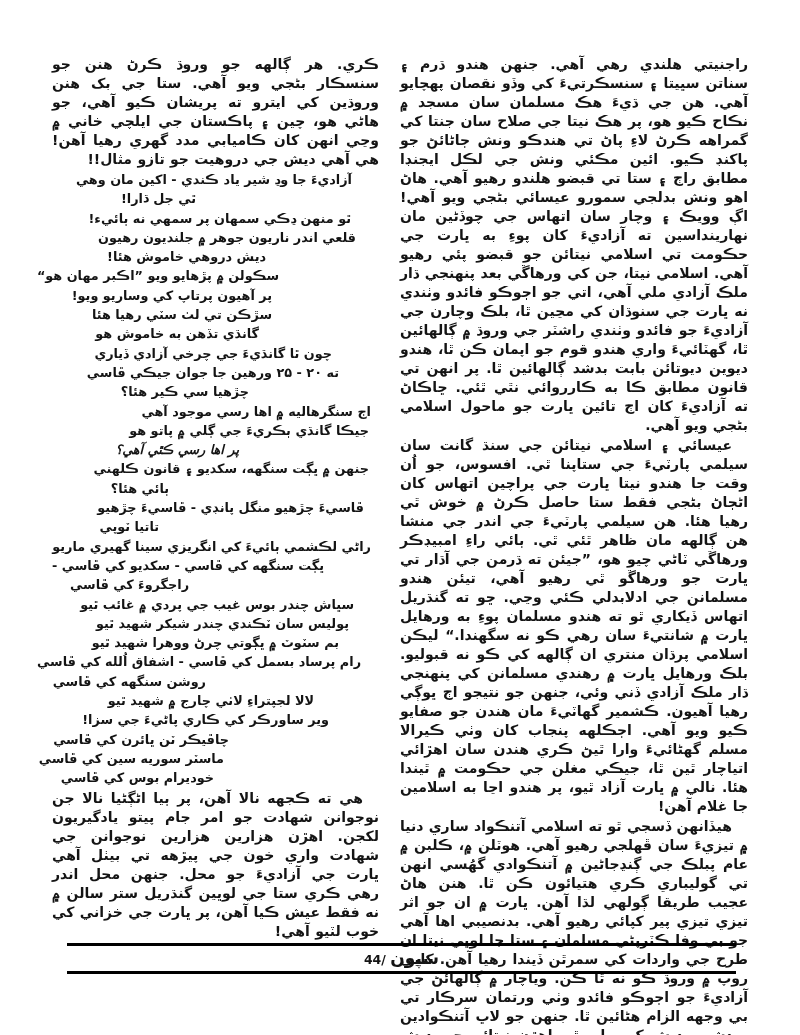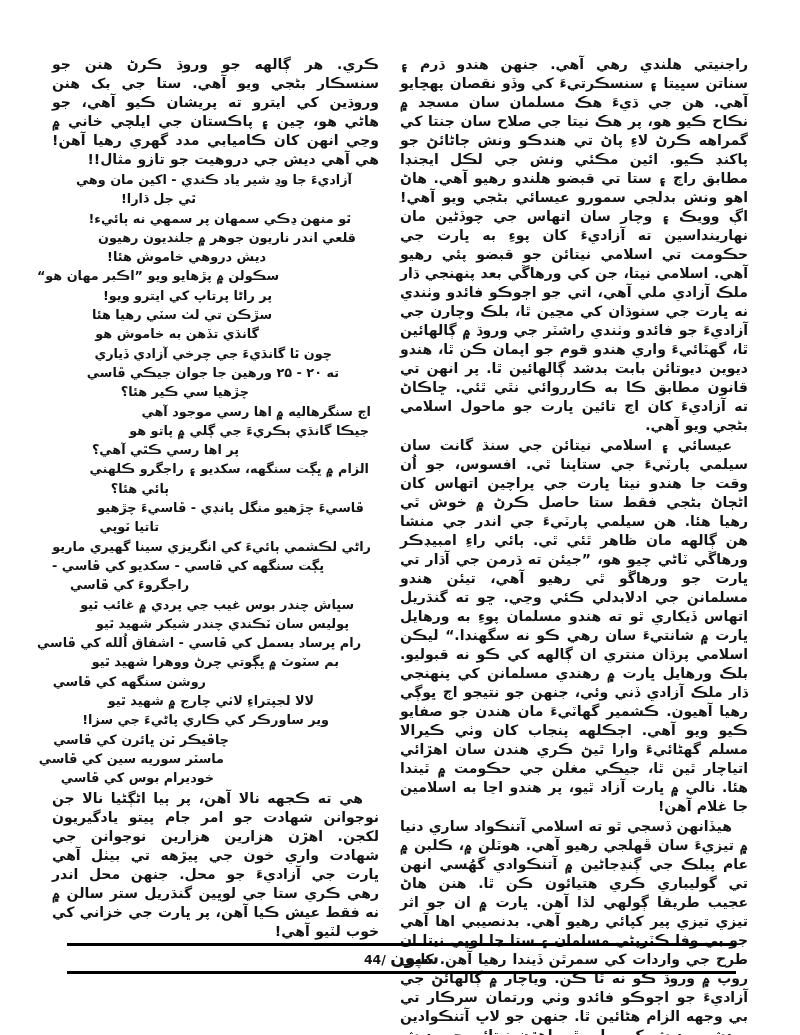--- a/index.html
+++ b/index.html
@@ -61,59 +61,59 @@
 
 
           <div class="poem-line" style="margin-right: 28px;">ٿو منهن ڍڪي سمهان پر سمهي نه ٻائيء!</div>
 
           <div class="poem-line" style="margin-right: 23px;">قلعي اندر ناريون جوهر ۾ جلنديون رهيون</div>
 
           <div class="poem-line" style="margin-right: 113px;">ديش دروهي خاموش هئا!</div>
 
           <div class="poem-line" style="margin-right: 100px;">سڪولن ۾ پڙهايو ويو ”اڪبر مهان هو“</div>
 
-          <div class="poem-line" style="margin-right: 107px;">پر راڻا پرتاپ کي ايترو ويو!</div>
+          <div class="poem-line" style="margin-right: 107px;">پر آهيون پرتاپ کي وساريو ويو!</div>
 
           <div class="poem-line" style="margin-right: 107px;">سڙڪن تي لٺ سٽي رهيا هئا</div>
 
           <div class="poem-line" style="margin-right: 120px;">گانڌي تڏهن به خاموش هو</div>
 
           <div class="poem-line" style="margin-right: 47px;">چون ٿا گانڌيءَ جي چرخي آزادي ڏياري</div>
 
           <div class="poem-line" style="margin-right: 40px;">ته ۲۰ - ۲۵ ورهين جا جوان جيڪي ڦاسي</div>
 
           <div class="poem-line" style="margin-right: 130px;">چڙهيا سي ڪير هئا؟</div>
 
           <div class="poem-line" style="margin-right: 8px;">اڄ سنگرهاليه ۾ اها رسي موجود آهي</div>
 
           <div class="poem-line" style="margin-right: 10px;">جيڪا گانڌي ٻڪريءَ جي ڳلي ۾ پاتو هو</div>
 
-          <div class="poem-line" style="margin-right: 140px;">پر اها رسي ڪٿي آهي؟</div>
+          <div class="poem-line" style="margin-right: 140px; font-style: italic;">پر اها رسي ڪٿي آهي؟</div>
 
-          <div class="poem-line" style="margin-right: 10px;">الزام ۾ ڀڳت سنگهه، سکديو ۽ راجگرو ڪلهني</div>
+          <div class="poem-line" style="margin-right: 10px;">جنهن ۾ ڀڳت سنگهه، سکديو ۽ قانون ڪلهني</div>
 
           <div class="poem-line" style="margin-right: 210px;">ٻائي هئا؟</div>
 
           <div class="poem-line" style="margin-right: 15px;">ڦاسيءَ چڙهيو منگل پانڊي - ڦاسيءَ چڙهيو</div>
 
           <div class="poem-line" style="margin-right: 220px;">تاتيا ٽوپي</div>
 
           <div class="poem-line" style="margin-right: 8px;">راڻي لڪشمي ٻائيءَ کي انگريزي سينا گهيري ماريو</div>
 
           <div class="poem-line" style="margin-right: 55px;">ڀڳت سنگهه کي ڦاسي - سکديو کي ڦاسي -</div>
 
           <div class="poem-line" style="margin-right: 190px;">راجگروءَ کي ڦاسي</div>
 
           <div class="poem-line" style="margin-right: 25px;">سڀاش چندر بوس غيب جي پردي ۾ غائب ٿيو</div>
 
           <div class="poem-line" style="margin-right: 30px;">پوليس سان ٽڪندي چندر شيکر شهيد ٿيو</div>
 
+          <div class="poem-line" style="margin-right: 40px;">بم سٽوٽ ۾ ڀڳوتي چرڻ ووهرا شهيد ٿيو</div>
+
           <div class="poem-line" style="margin-right: 18px;">رام پرساد بسمل کي ڦاسي - اشفاق اُلله کي ڦاسي</div>
-
-          <div class="poem-line" style="margin-right: 40px;">بم سٽوٽ ۾ ڀڳوتي چرڻ ووهرا شهيد ٿيو</div>
 
           <div class="poem-line" style="margin-right: 173px;">روشن سنگهه کي ڦاسي</div>
 
           <div class="poem-line" style="margin-right: 65px;">لالا لجپتراءِ لاٺي چارج ۾ شهيد ٿيو</div>
 
           <div class="poem-line" style="margin-right: 50px;">وير ساورڪر کي ڪاري پاڻيءَ جي سزا!</div>
 
           <div class="poem-line" style="margin-right: 150px;">چاڦيڪر ٽن ڀائرن کي ڦاسي</div>
 
           <div class="poem-line" style="margin-right: 155px;">ماسٽر سوريه سين کي ڦاسي</div>

